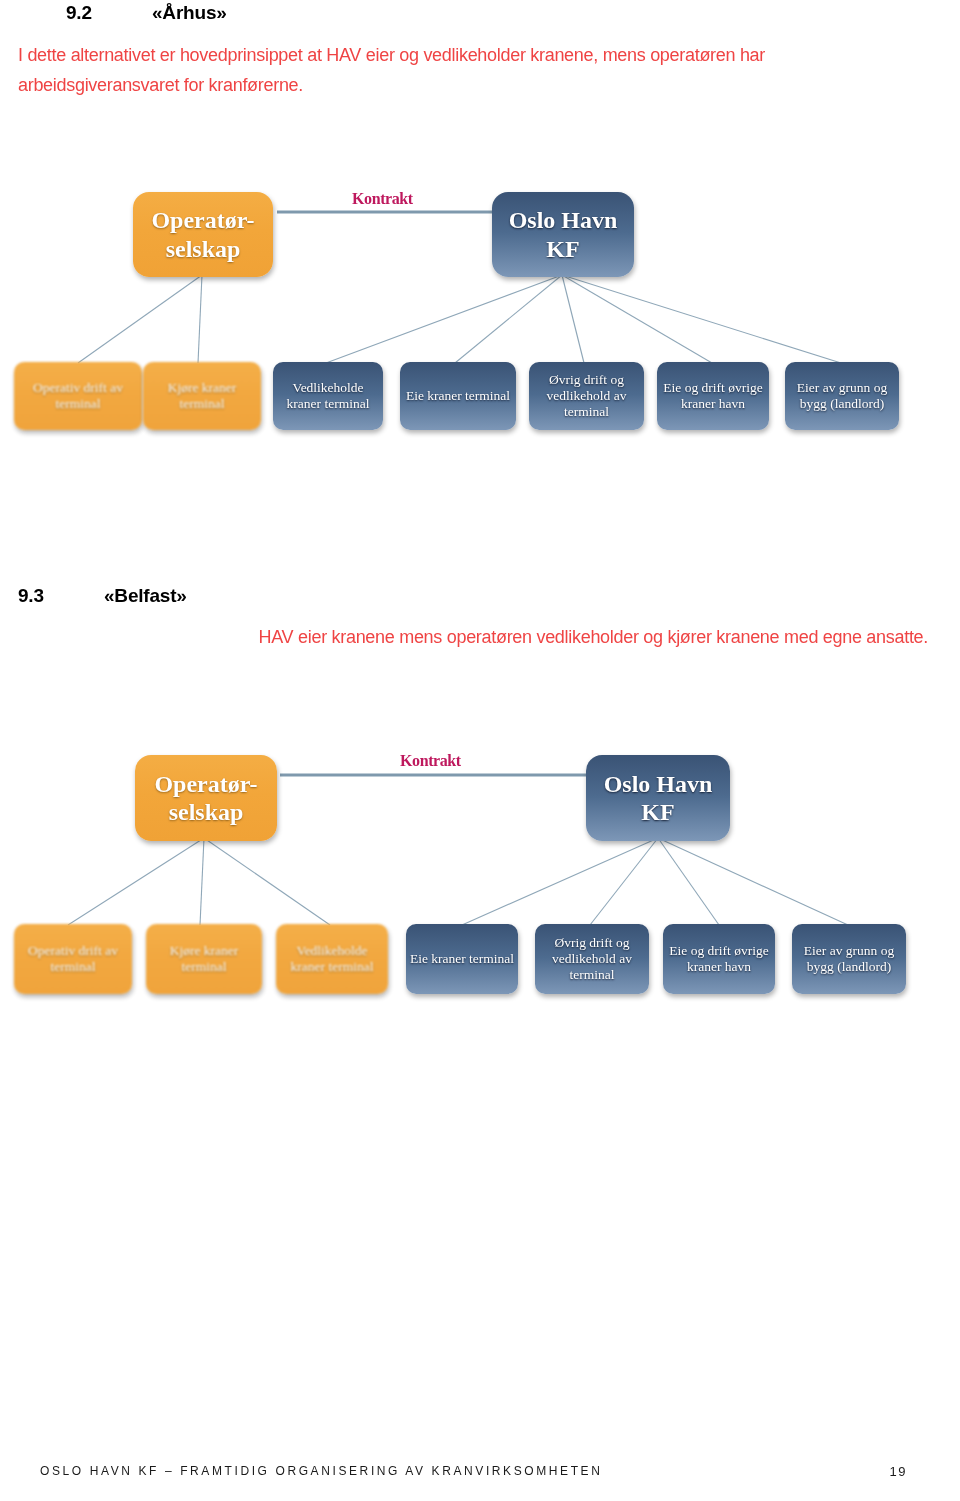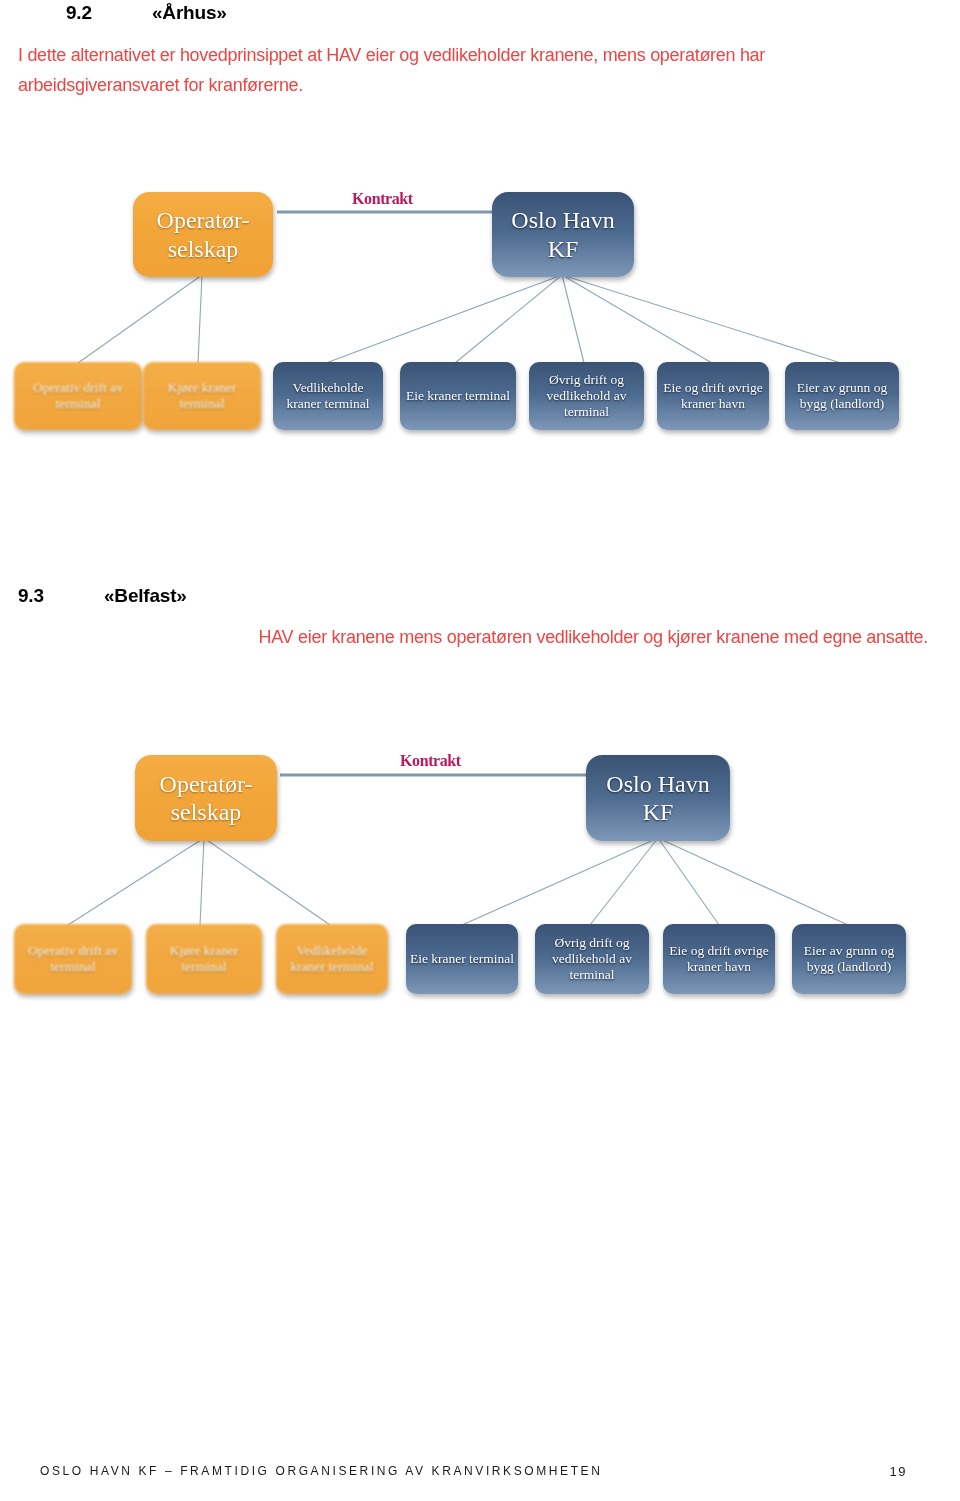--- a/index.html
+++ b/index.html
@@ -74,21 +74,21 @@
   }
   .node.blue {
     background: linear-gradient(180deg,#3a5375 0%, #4d6b8f 48%, #7d97b7 100%);
     text-shadow: 0 1px 2px rgba(10,20,40,.85);
     align-items: center;
   }
 
   
   .node.parent {
     font-size: 24px;
-    font-weight: normal;
+    font-weight: bold;
     border-radius: 16px;
   }
   
   .node.leaf {
     font-size: 13.5px;
     border-radius: 10px;
     padding: 4px 3px;
   }
   .node.leaf.blurry {
     filter: blur(0.9px);

